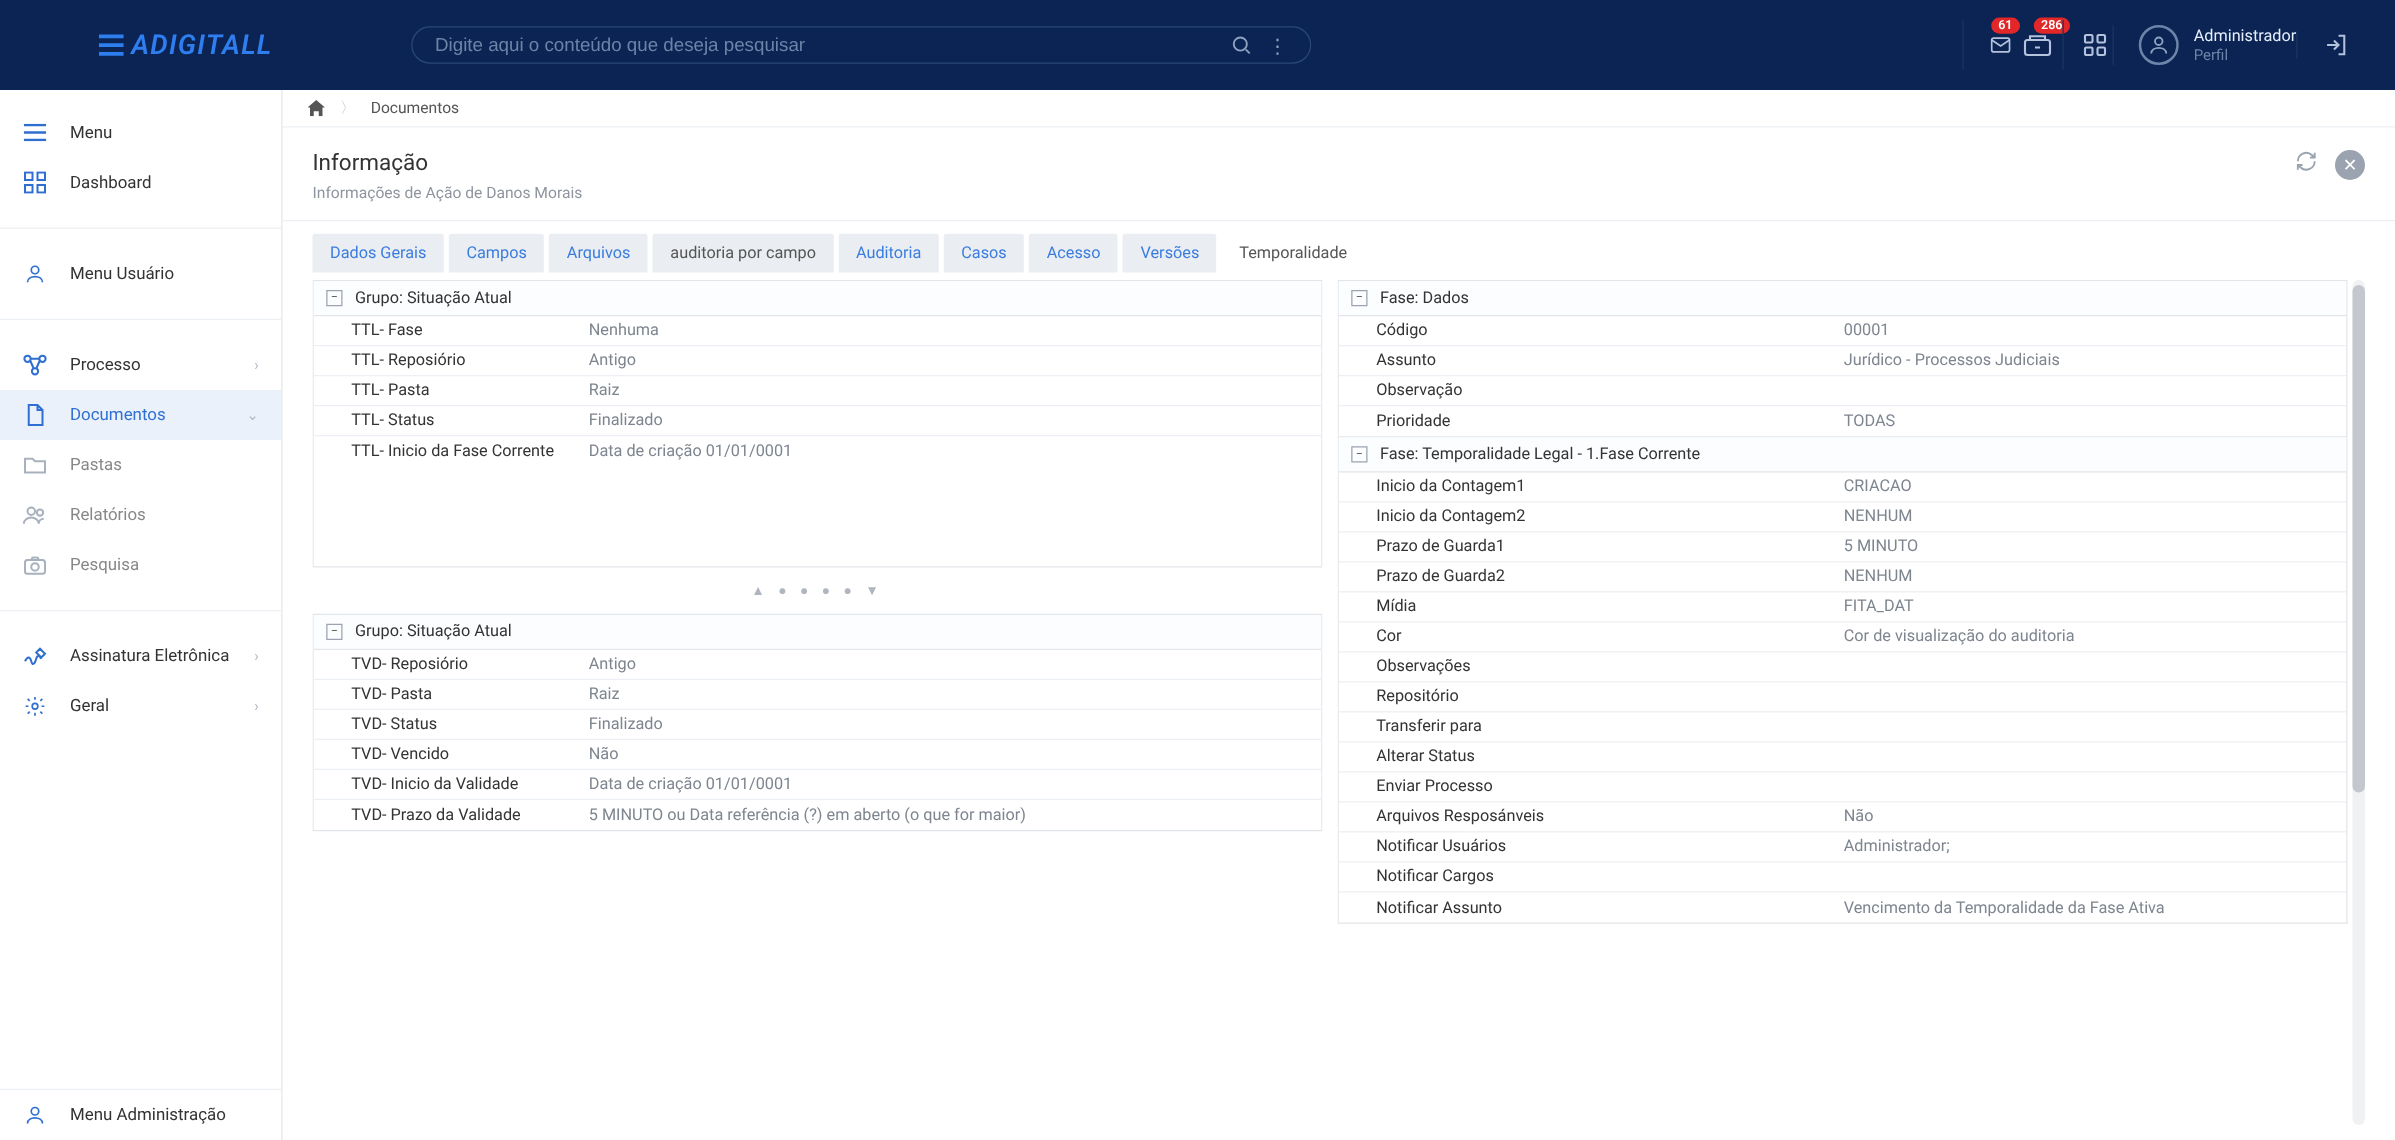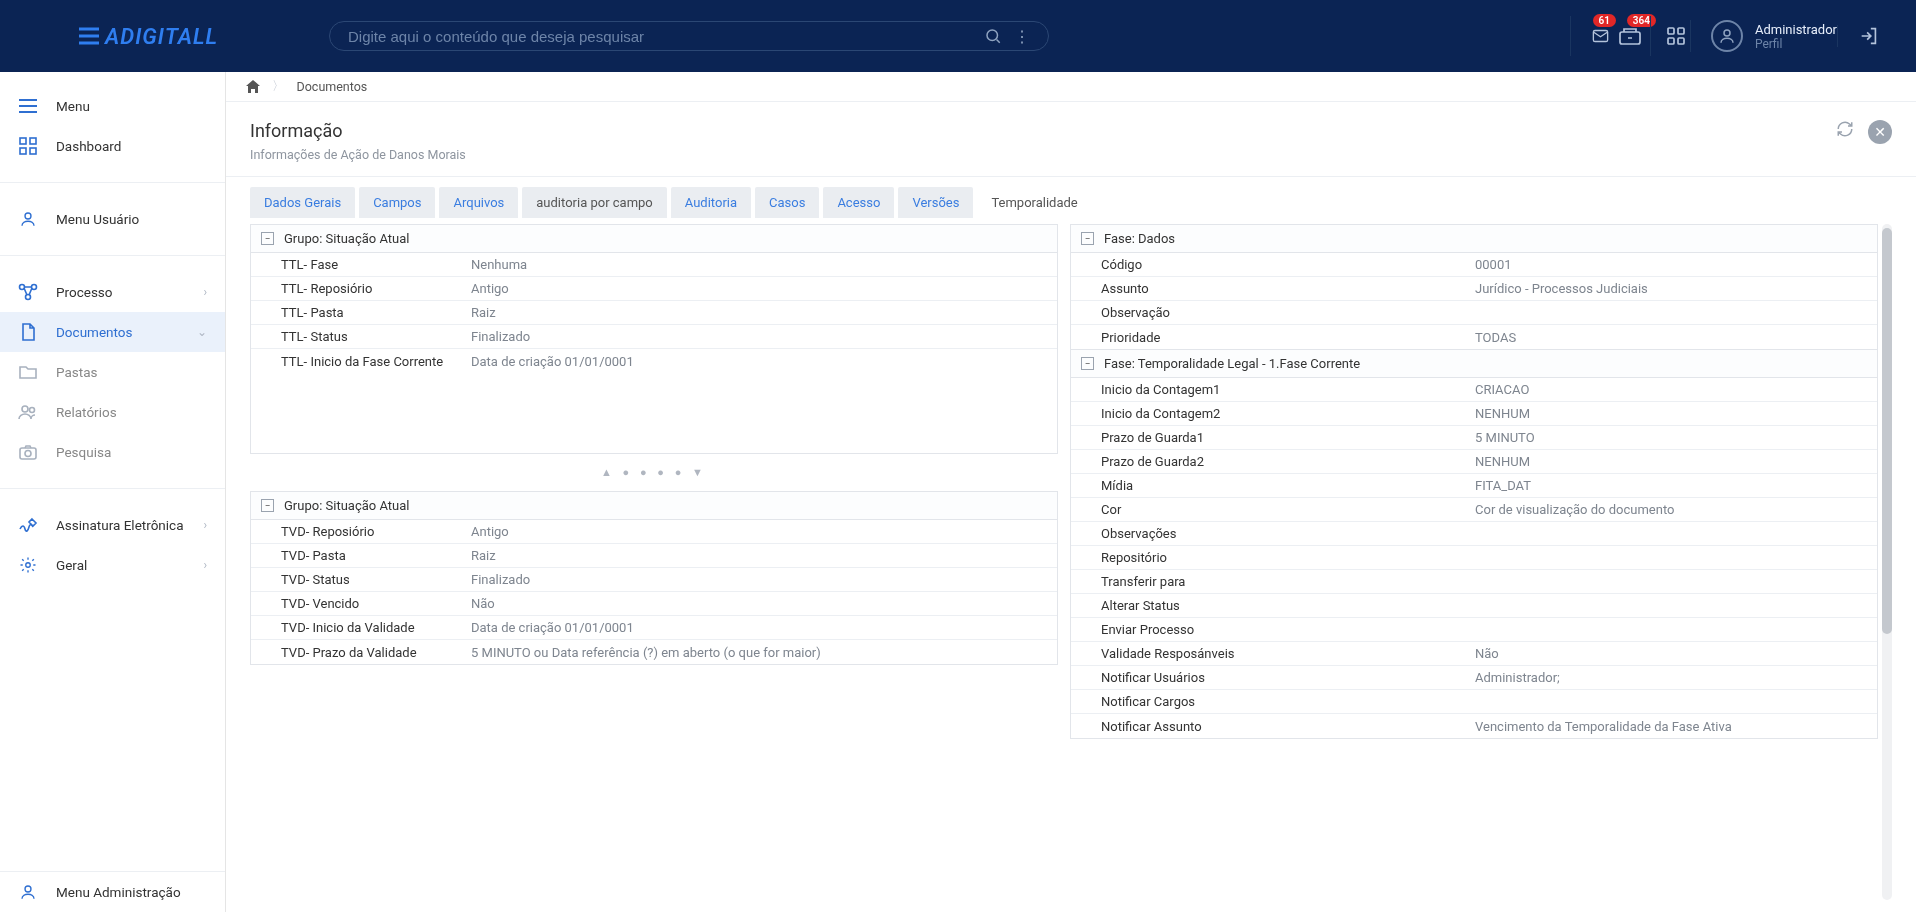--- a/index.html
+++ b/index.html
@@ -116,21 +116,21 @@
           <rect x="3" y="5" width="18" height="14" rx="2"></rect>
           <path d="M3 7l9 6 9-6"></path>
         </svg>
       <span class="badge">61</span>
     </div>
     <div class="hdr-icon-box" style="border-left:none;padding-left:0;">
       <svg width="26" height="24" viewBox="0 0 26 24" fill="none" stroke="#b4c3db" stroke-width="1.7">
           <rect x="3" y="8" width="20" height="12" rx="2"></rect>
           <path d="M7 8V5h12v3M11 14h4"></path>
         </svg>
-      <span class="badge">364</span>
+      <span class="badge">286</span>
     </div>
     <div class="hdr-icon-box">
       <svg width="20" height="20" viewBox="0 0 20 20" fill="none" stroke="#b4c3db" stroke-width="1.7">
           <rect x="2" y="2" width="6" height="6" rx="1"></rect>
           <rect x="12" y="2" width="6" height="6" rx="1"></rect>
           <rect x="2" y="12" width="6" height="6" rx="1"></rect>
           <rect x="12" y="12" width="6" height="6" rx="1"></rect>
         </svg>
     </div>
     <div class="user-info-box">
@@ -426,21 +426,21 @@
               <div class="row-line">
                 <div class="row-label">Prazo de Guarda2</div>
                 <div class="row-value">NENHUM</div>
               </div>
               <div class="row-line">
                 <div class="row-label">Mídia</div>
                 <div class="row-value">FITA_DAT</div>
               </div>
               <div class="row-line">
                 <div class="row-label">Cor</div>
-                <div class="row-value">Cor de visualização do documento</div>
+                <div class="row-value">Cor de visualização do auditoria</div>
               </div>
               <div class="row-line">
                 <div class="row-label">Observações</div>
                 <div class="row-value"></div>
               </div>
               <div class="row-line">
                 <div class="row-label">Repositório</div>
                 <div class="row-value"></div>
               </div>
               <div class="row-line">
@@ -449,21 +449,21 @@
               </div>
               <div class="row-line">
                 <div class="row-label">Alterar Status</div>
                 <div class="row-value"></div>
               </div>
               <div class="row-line">
                 <div class="row-label">Enviar Processo</div>
                 <div class="row-value"></div>
               </div>
               <div class="row-line">
-                <div class="row-label">Validade Resposánveis</div>
+                <div class="row-label">Arquivos Resposánveis</div>
                 <div class="row-value">Não</div>
               </div>
               <div class="row-line">
                 <div class="row-label">Notificar Usuários</div>
                 <div class="row-value">Administrador;</div>
               </div>
               <div class="row-line">
                 <div class="row-label">Notificar Cargos</div>
                 <div class="row-value"></div>
               </div>

